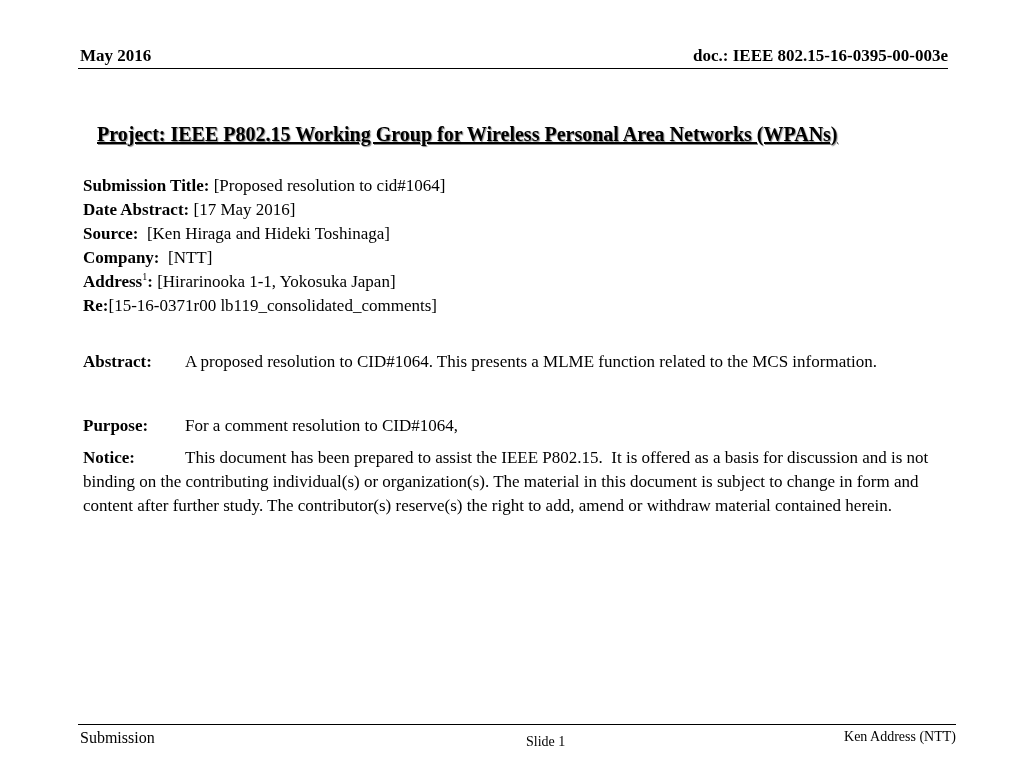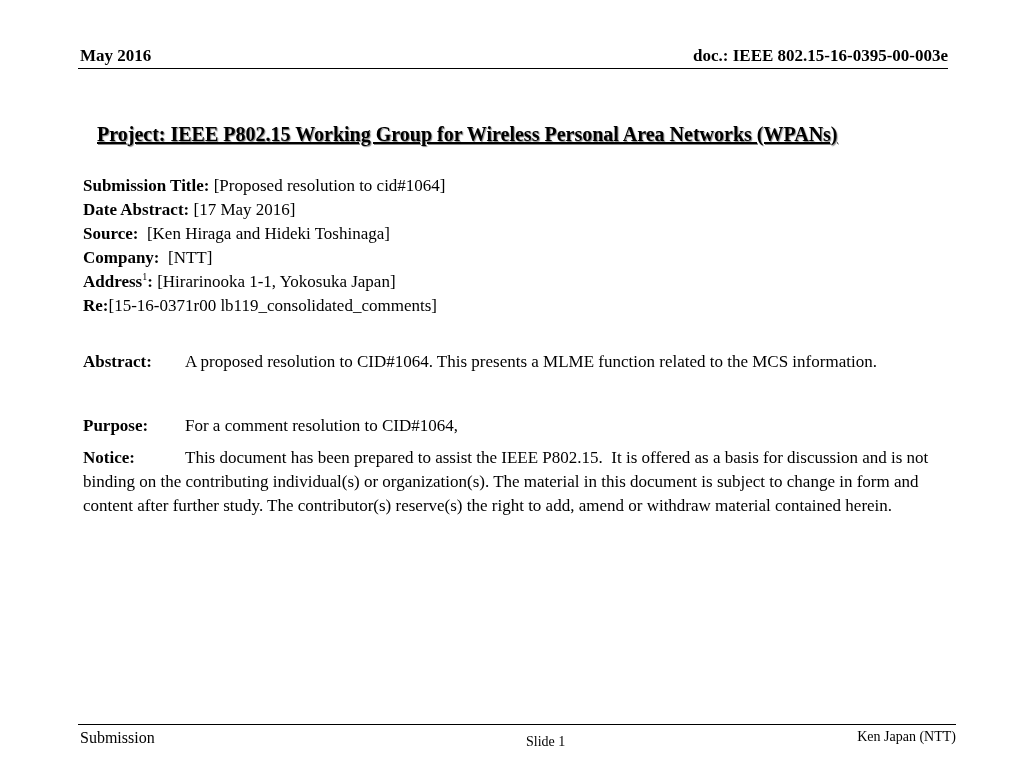--- a/index.html
+++ b/index.html
@@ -49,13 +49,13 @@
   <span class="lbl">Purpose:</span><span>For a comment resolution to CID#1064,</span>
 </div>
 
 <div class="block notice">
   <div><span class="lbl">Notice:</span><span style="white-space:pre-wrap">This document has been prepared to assist the IEEE P802.15.  It is offered as a basis for discussion and is not binding on the contributing individual(s) or organization(s). The material in this document is subject to change in form and content after further study. The contributor(s) reserve(s) the right to add, amend or withdraw material contained herein.</span></div>
 </div>
 
 <div class="ftr-line"></div>
 <div class="ftr-left">Submission</div>
 <div class="ftr-center">Slide 1</div>
-<div class="ftr-right">Ken Japan (NTT)</div>
+<div class="ftr-right">Ken Address (NTT)</div>
 
 </body></html>

